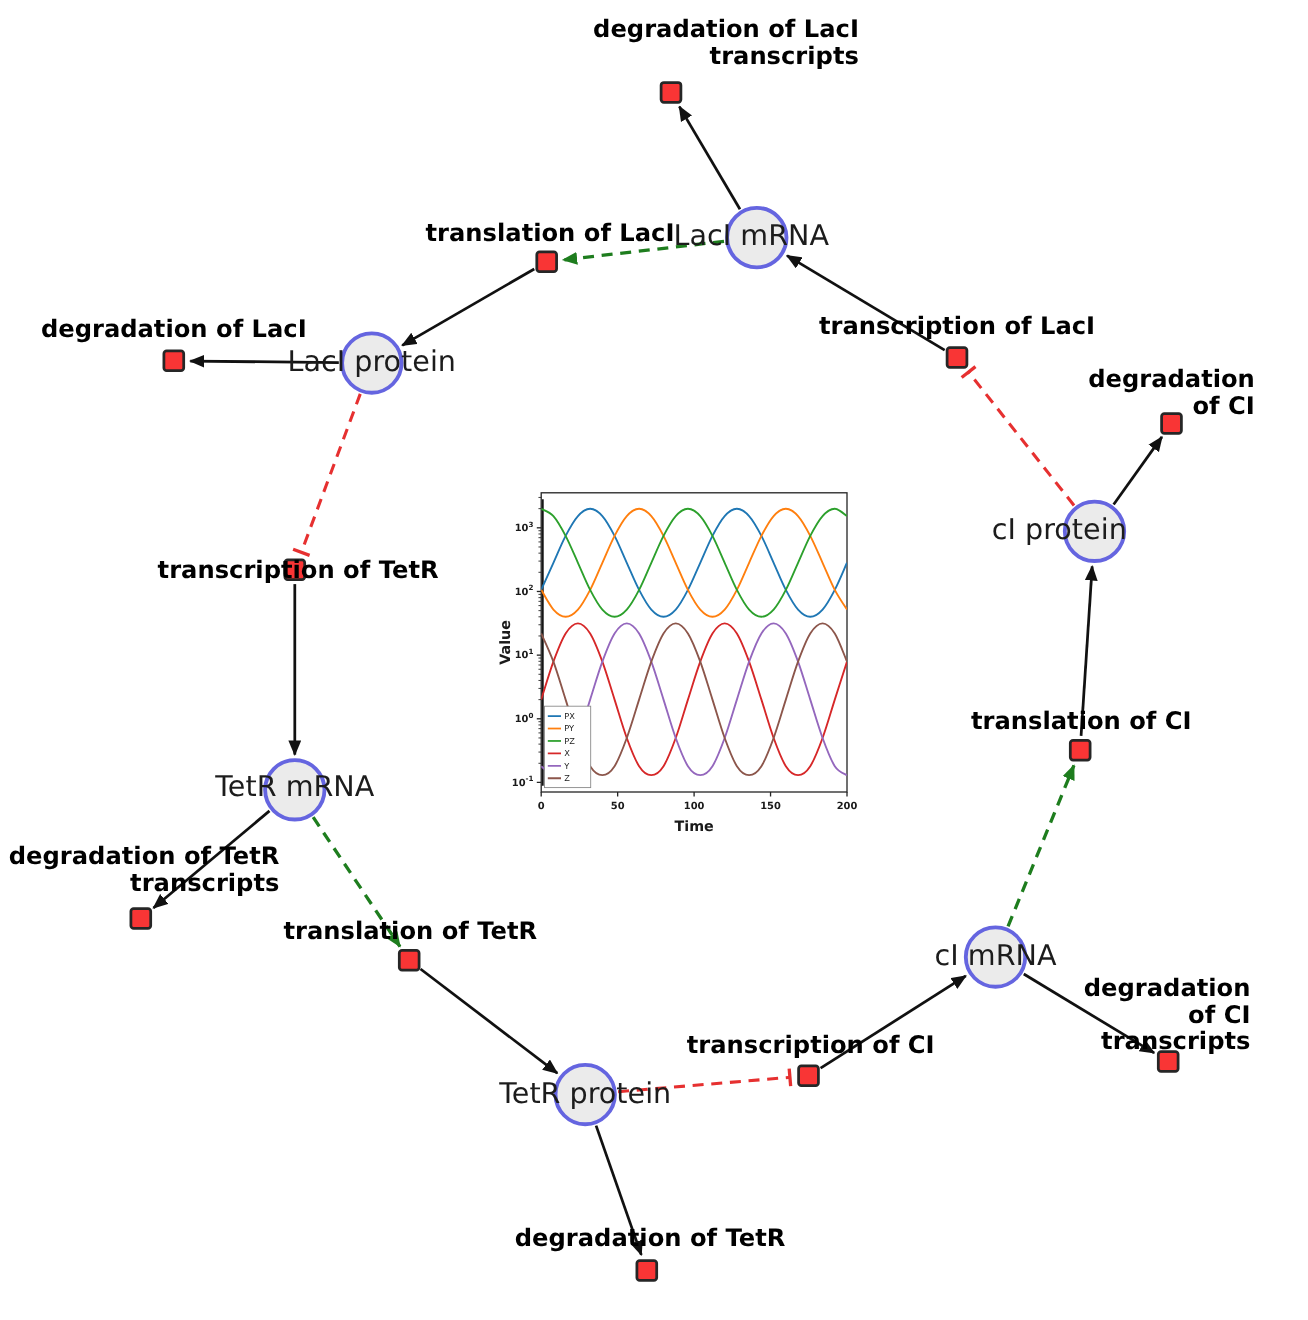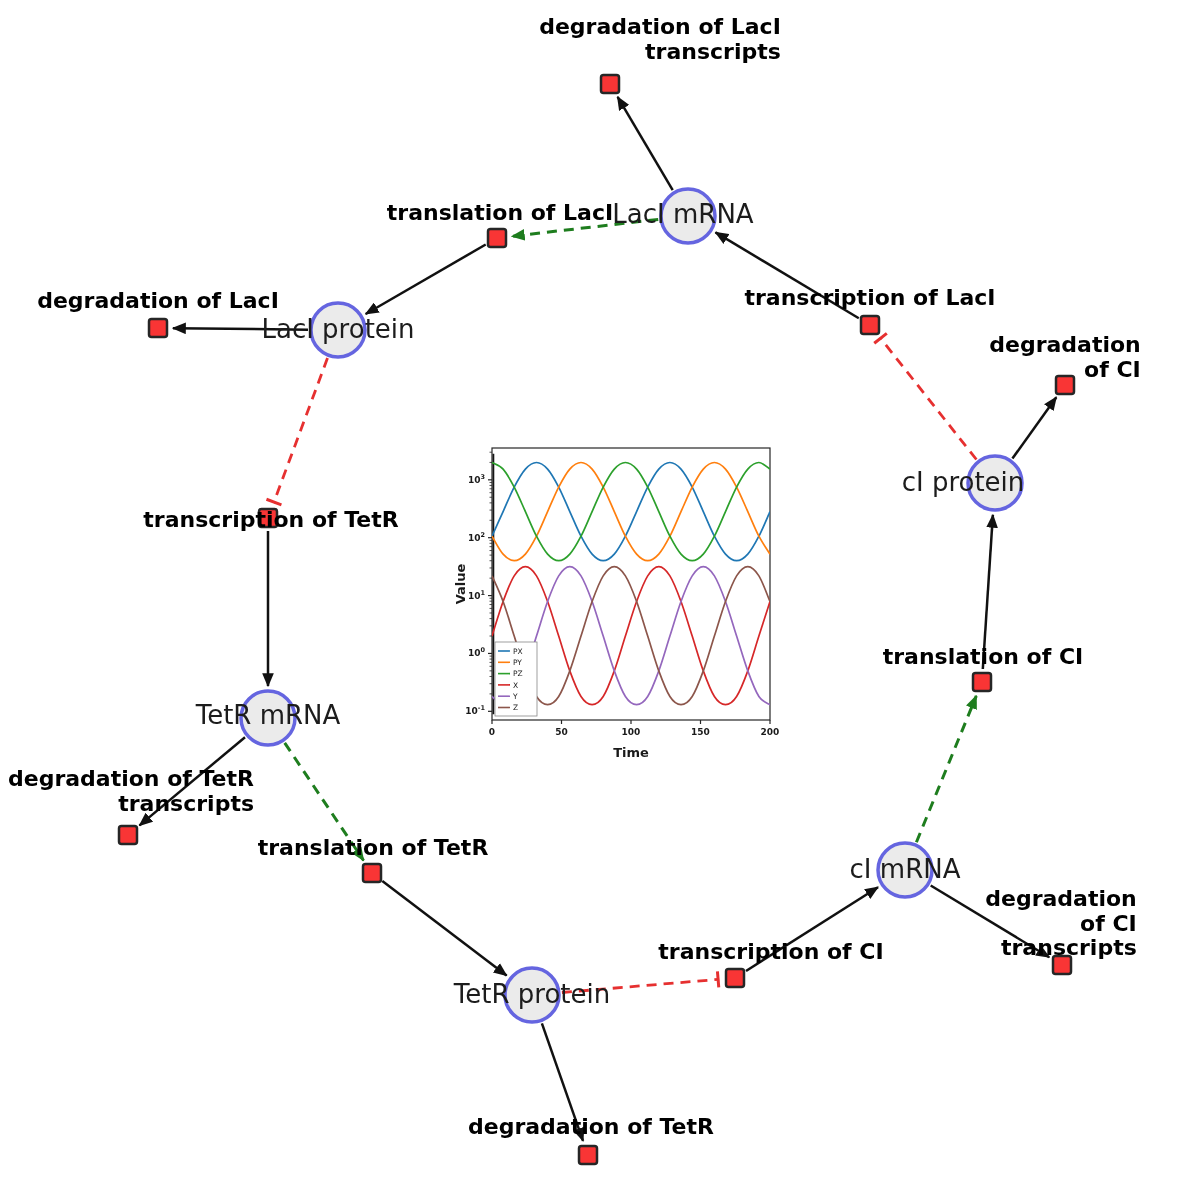--- a/index.html
+++ b/index.html
@@ -83,21 +83,21 @@
       <div class="lbl reaction-lbl" style="left: 660px; top: 40px;">degradation of LacI
 transcripts</div>
       <div class="lbl reaction-lbl" style="left: 500px; top: 213px;">translation of LacI</div>
       <div class="lbl reaction-lbl" style="left: 870px; top: 298px;">transcription of LacI</div>
       <div class="lbl reaction-lbl" style="left: 158px; top: 301px;">degradation of LacI</div>
       <div class="lbl reaction-lbl" style="left: 271px; top: 493px; margin-top: 27px;">transcription of TetR</div>
       <div class="lbl reaction-lbl" style="left: 131px; top: 792px;">degradation of TetR
 transcripts</div>
       <div class="lbl reaction-lbl" style="left: 373px; top: 848px;">translation of TetR</div>
       <div class="lbl reaction-lbl" style="left: 591px; top: 1127px;">degradation of TetR</div>
-      <div class="lbl reaction-lbl" style="left: 737px; top: 952px; margin-left: 34px;">transcription of CI</div>
+      <div class="lbl reaction-lbl" style="left: 737px; top: 952px;">transcription of CI</div>
       <div class="lbl reaction-lbl" style="left: 983px; top: 657px;">translation of CI</div>
       <div class="lbl reaction-lbl" style="left: 1061px; top: 924px;">degradation of CI
 transcripts</div>
       <div class="lbl reaction-lbl" style="left: 1065px; top: 358px;">degradation of CI</div>
     </div>
   <div class="inset">
     <svg id="chart-svg" width="330" height="330">
         <defs>
           <clipPath id="plot-clip">
             <rect x="40" y="12" width="278" height="272"></rect>

